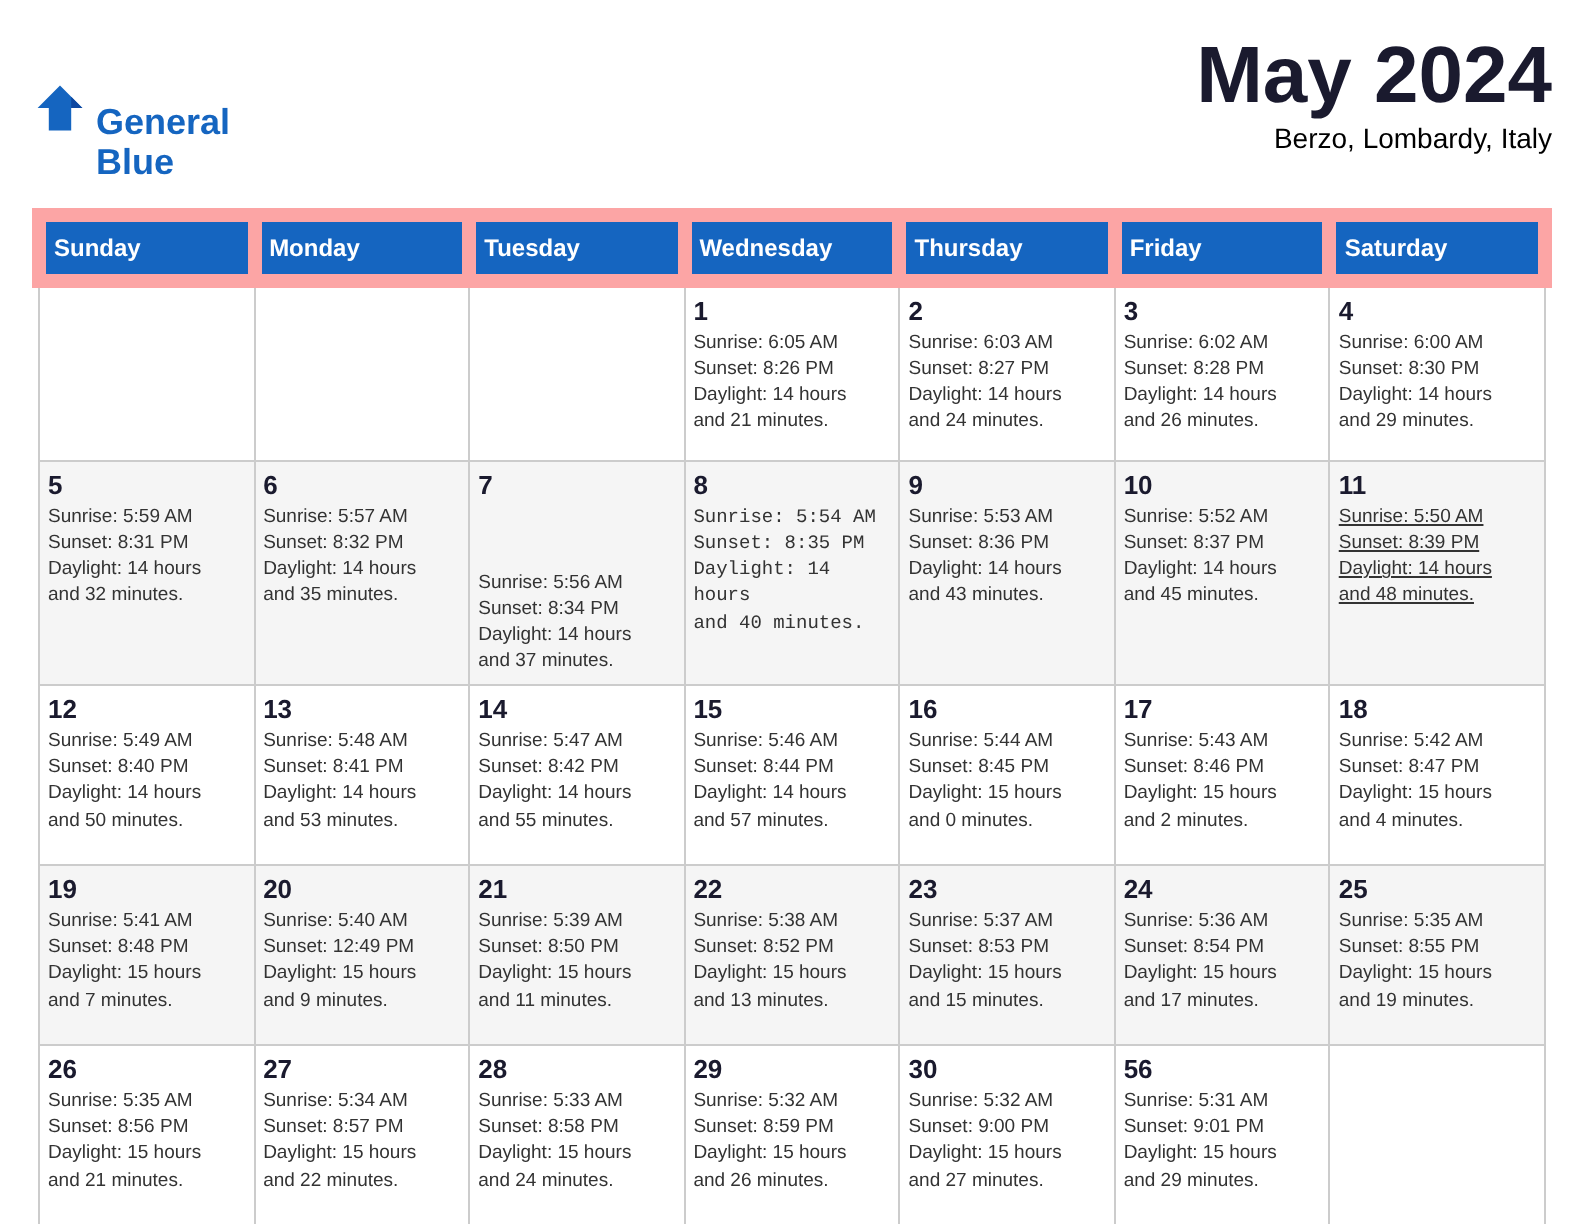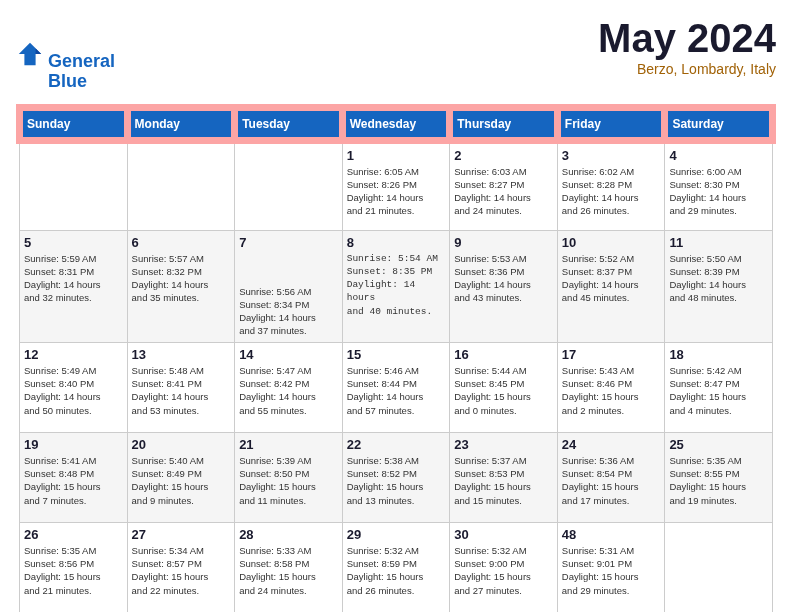--- a/index.html
+++ b/index.html
@@ -38,21 +38,21 @@
     .title-block {
       text-align: right;
     }
     .month-title {
       font-size: 40px;
       font-weight: bold;
       color: #1a1a2e;
     }
     .location {
       font-size: 14px;
-      color: #a16207;
+      color: #000000;
     }
     table {
       width: 100%;
       border-collapse: collapse;
       table-layout: fixed;
     }
     thead tr th {
       background-color: #1565c0;
       color: #fff;
       font-size: 12px;
@@ -188,21 +188,21 @@
         </td>
         <td>
           <div class="day-num">10</div>
           <div class="day-info" style="white-space: pre-line;">Sunrise: 5:52 AM
 Sunset: 8:37 PM
 Daylight: 14 hours
 and 45 minutes.</div>
         </td>
         <td>
           <div class="day-num">11</div>
-          <div class="day-info" style="white-space: pre-line;">Sunrise: 5:50 AM
+          <div class="day-info" style="white-space: pre-line; text-decoration: underline;">Sunrise: 5:50 AM
 Sunset: 8:39 PM
 Daylight: 14 hours
 and 48 minutes.</div>
         </td>
       </tr>
       <tr>
         <td>
           <div class="day-num">12</div>
           <div class="day-info" style="white-space: pre-line;">Sunrise: 5:49 AM
 Sunset: 8:40 PM
@@ -256,21 +256,21 @@
         <td>
           <div class="day-num">19</div>
           <div class="day-info" style="white-space: pre-line;">Sunrise: 5:41 AM
 Sunset: 8:48 PM
 Daylight: 15 hours
 and 7 minutes.</div>
         </td>
         <td>
           <div class="day-num">20</div>
           <div class="day-info" style="white-space: pre-line;">Sunrise: 5:40 AM
-Sunset: 8:49 PM
+Sunset: 12:49 PM
 Daylight: 15 hours
 and 9 minutes.</div>
         </td>
         <td>
           <div class="day-num">21</div>
           <div class="day-info" style="white-space: pre-line;">Sunrise: 5:39 AM
 Sunset: 8:50 PM
 Daylight: 15 hours
 and 11 minutes.</div>
         </td>
@@ -333,21 +333,21 @@
 and 26 minutes.</div>
         </td>
         <td>
           <div class="day-num">30</div>
           <div class="day-info" style="white-space: pre-line;">Sunrise: 5:32 AM
 Sunset: 9:00 PM
 Daylight: 15 hours
 and 27 minutes.</div>
         </td>
         <td>
-          <div class="day-num">48</div>
+          <div class="day-num">56</div>
           <div class="day-info" style="white-space: pre-line;">Sunrise: 5:31 AM
 Sunset: 9:01 PM
 Daylight: 15 hours
 and 29 minutes.</div>
         </td>
         <td class="empty"></td>
       </tr>
     </tbody>
 </table>
 

